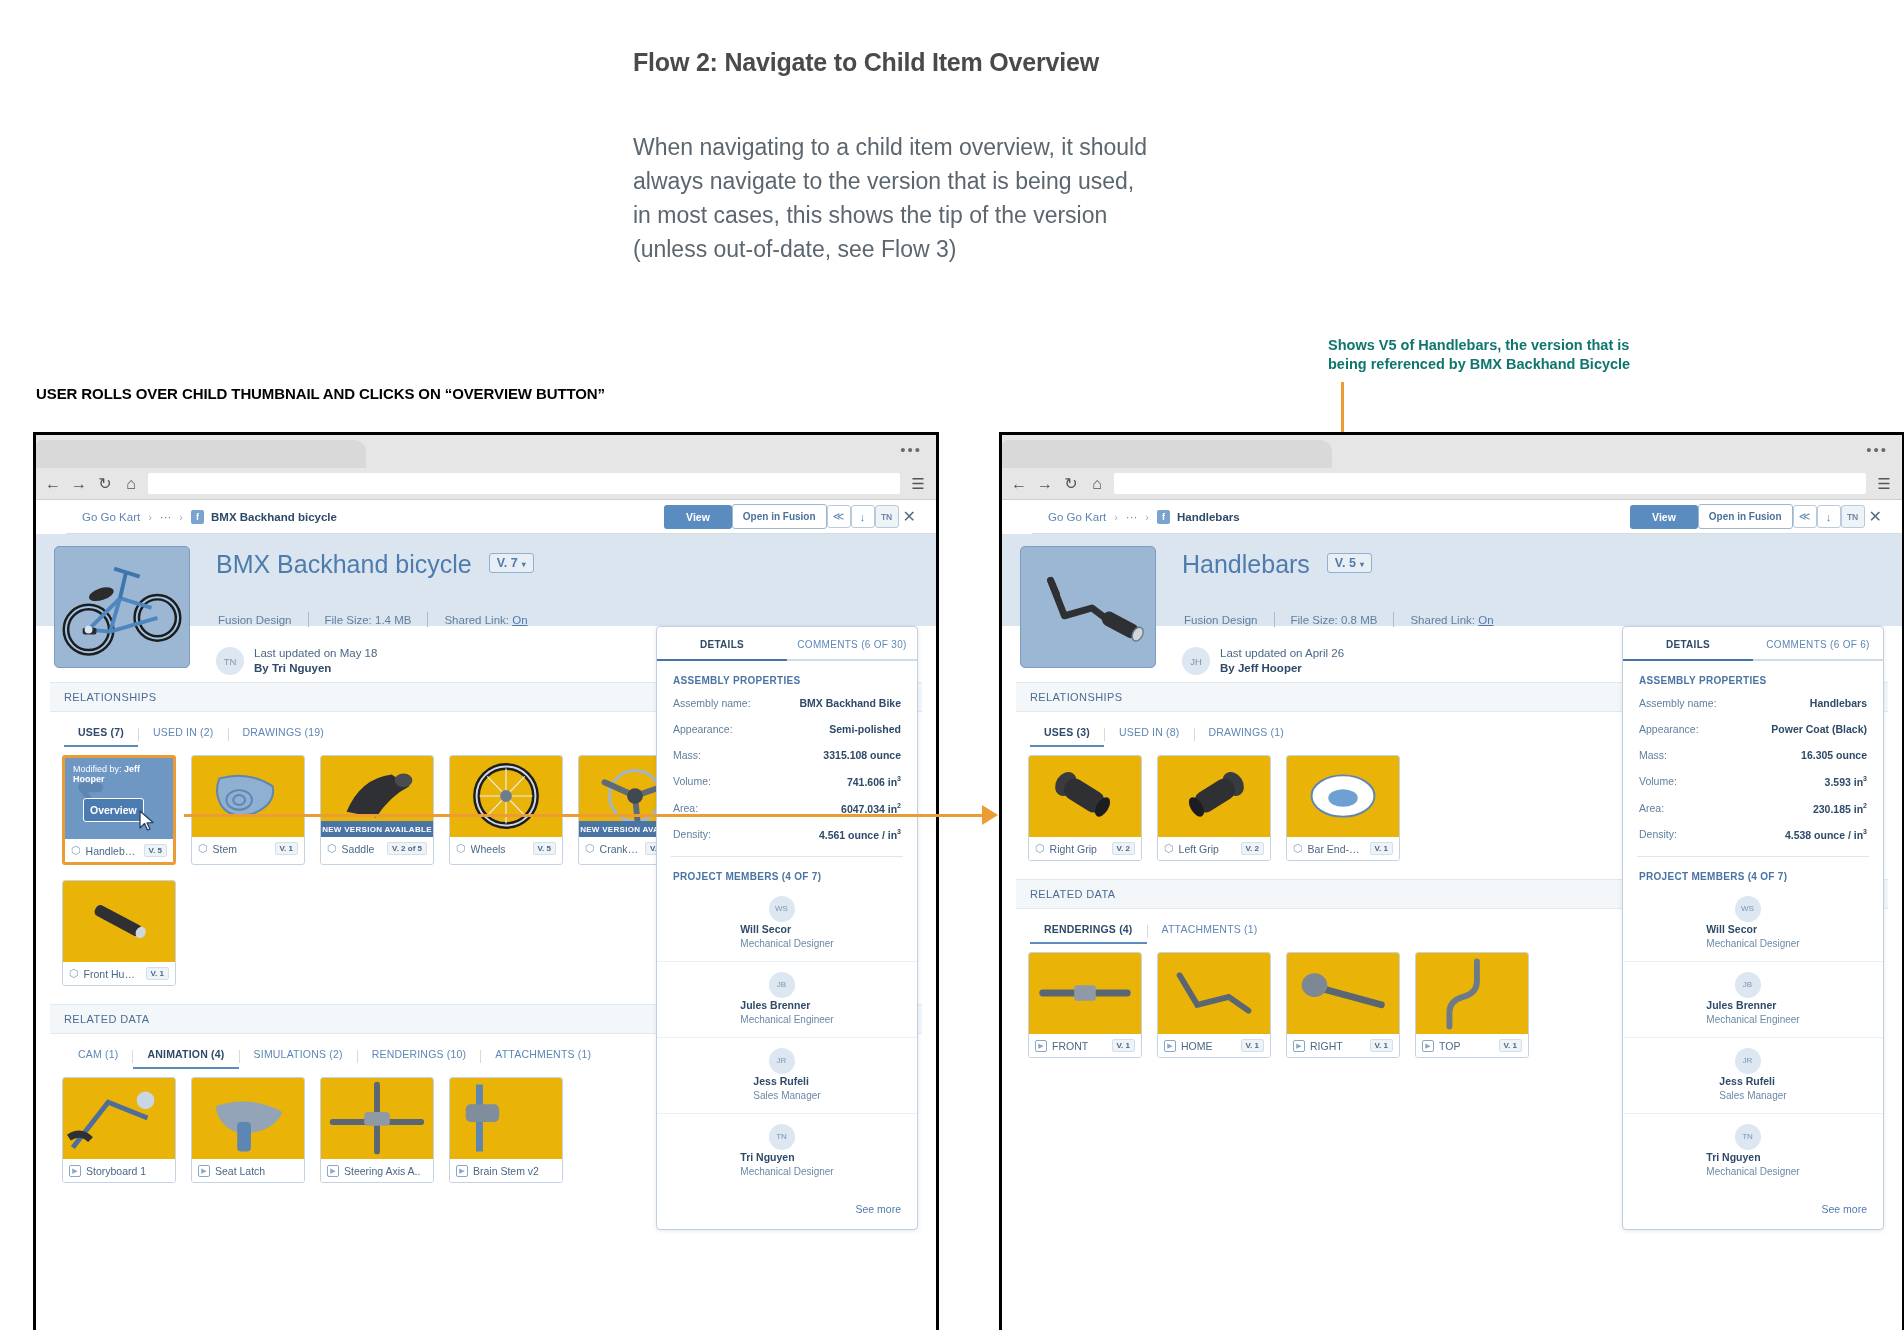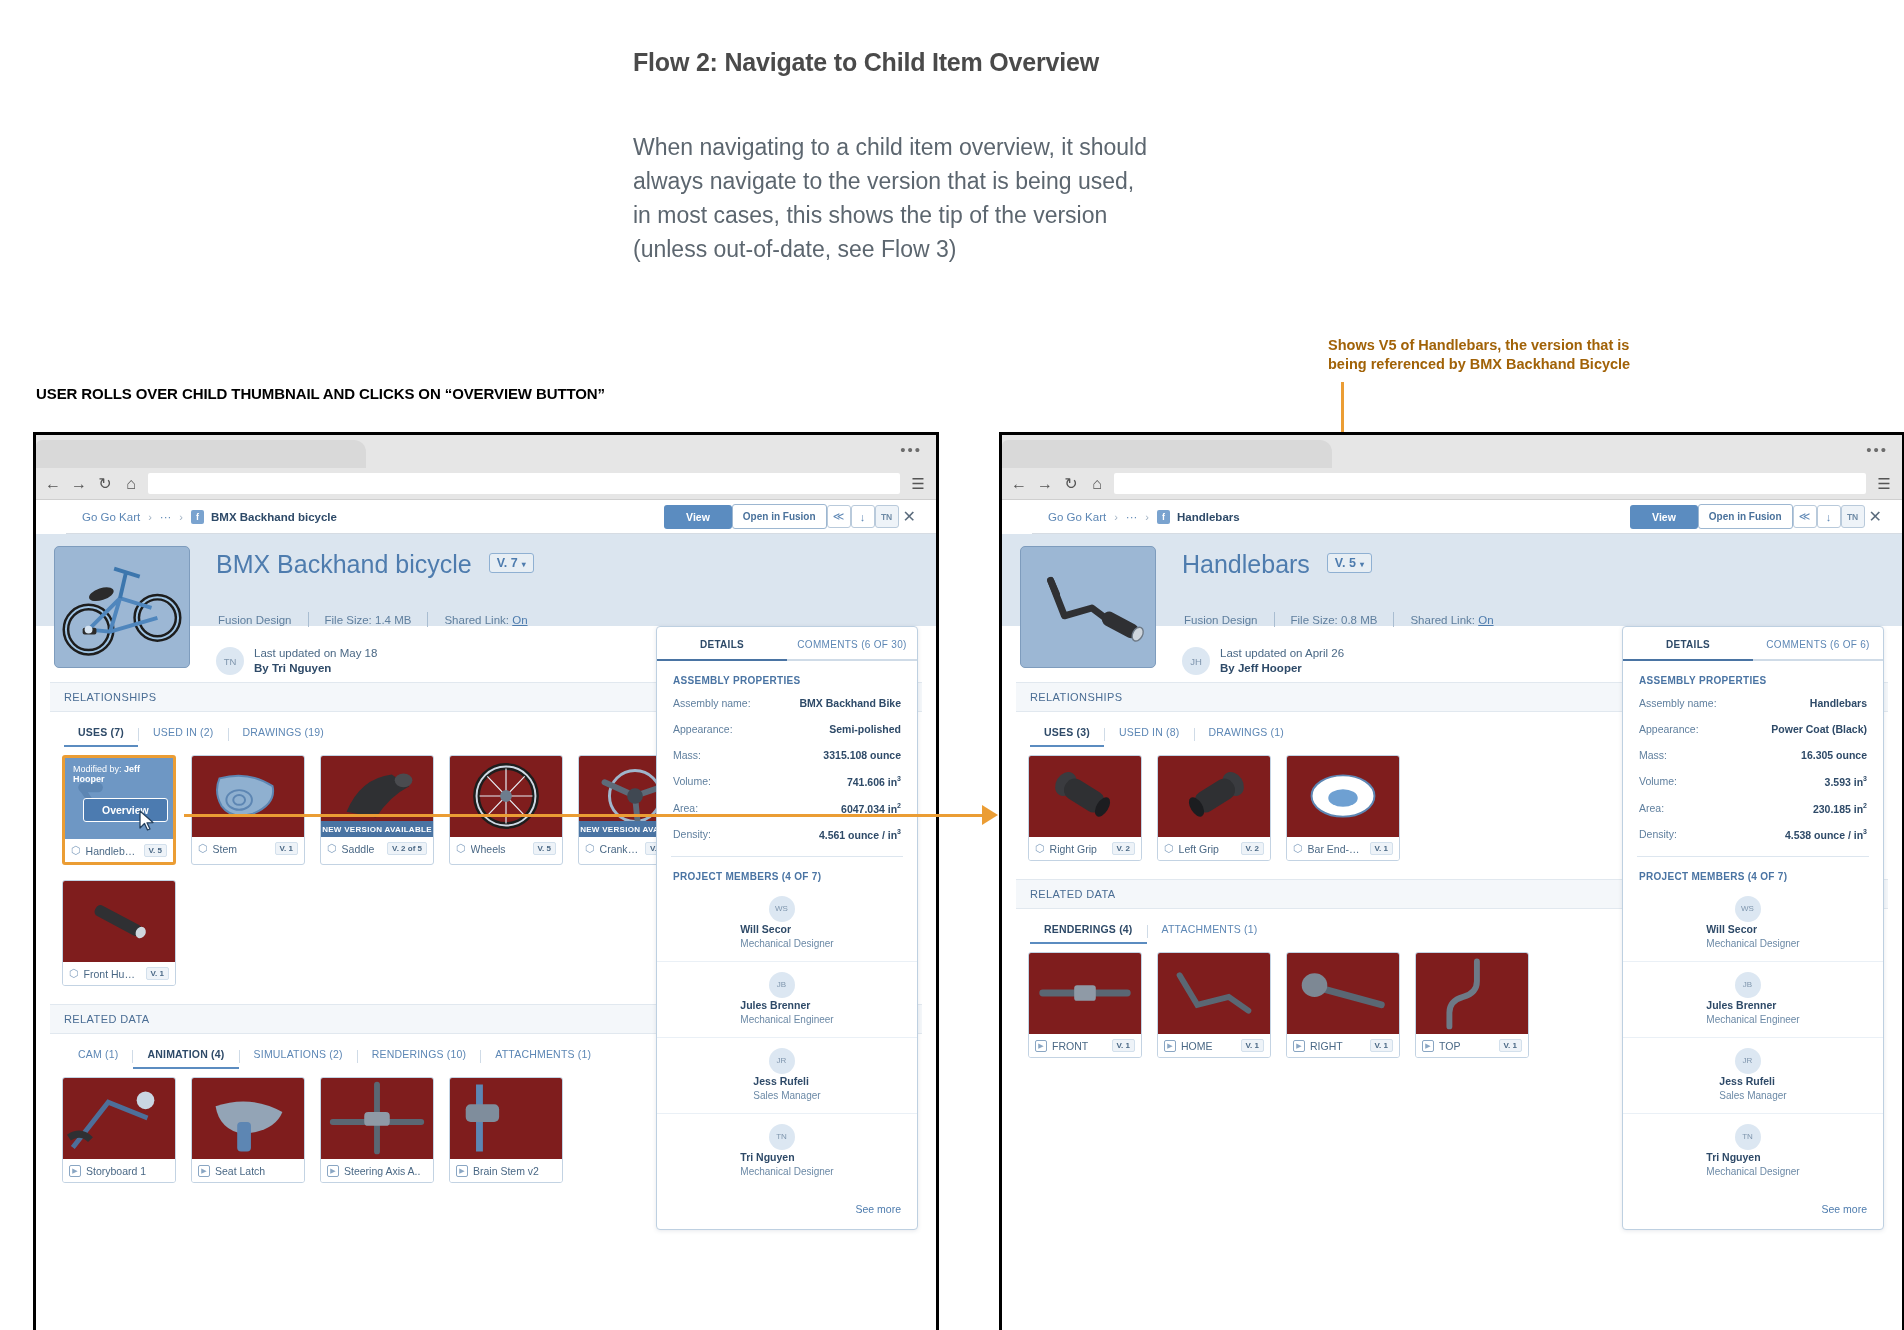--- a/index.html
+++ b/index.html
@@ -21,21 +21,21 @@
     font-size: 23px; line-height: 34px; color: #5c666f;
     font-weight: 400;
   }
   .annot-left {
     position: absolute; left: 36px; top: 385px;
     font-size: 15px; font-weight: bold; color: #000;
     letter-spacing: -0.1px;
   }
   .annot-right {
     position: absolute; left: 1328px; top: 336px;
-    font-size: 14.5px; font-weight: bold; color: #a16207;
+    font-size: 14.5px; font-weight: bold; color: #0f766e;
     line-height: 19px;
   }
   
   .callout-line {
     position: absolute; left: 1341px; top: 382px;
     width: 3px; height: 148px; background: #eb9d34;
   }
   .callout-dot {
     position: absolute; left: 1333px; top: 522px;
     width: 19px; height: 19px; border-radius: 50%;
@@ -186,21 +186,21 @@
   }
   .tab.active { color: #2e4a68; font-weight: bold; border-bottom: 2px solid #5b8cc0; }
   .tab-sep { width: 1px; height: 13px; background: #cfdbe7; }
 
   
   .card-grid { display: flex; gap: 15px; padding: 8px 26px 0 26px; flex-wrap: wrap; }
   .card {
     width: 114px; border: 1px solid #c3d3e3; border-radius: 3px; background: #fff;
     overflow: hidden; position: relative;
   }
-  .card .pic { height: 81px; background: #7f1d1d; position: relative; overflow: hidden; }
+  .card .pic { height: 81px; background: #eab308; position: relative; overflow: hidden; }
   .card .cap {
     height: 23px; display: flex; align-items: center; padding: 0 6px;
     font-size: 10.5px; color: #4a6885; gap: 5px; background: #fff;
   }
   .cube-ico { color: #8aa6c3; font-size: 11px; }
   .cap .name { flex: 1; white-space: nowrap; overflow: hidden; text-overflow: ellipsis; }
   .cap .v {
     background: #eef3f8; border: 1px solid #d3e0ec; border-radius: 2px;
     font-size: 8px; font-weight: bold; color: #4a6885; padding: 1px 4px;
   }
@@ -212,21 +212,21 @@
   .card.hovered { border: 3px solid #eb9d34; }
   .card.hovered .pic { background: #6e97c4; }
   .modified-by {
     position: absolute; left: 8px; top: 6px; font-size: 9px; color: #fff;
     font-weight: 400; z-index: 3;
   }
   .modified-by b { font-weight: bold; }
   .overview-btn {
     position: absolute; left: 18px; top: 40px; z-index: 3;
     border: 1px solid #fff; border-radius: 3px; background: #4c7bb0;
-    color: #fff; font-size: 10.5px; font-weight: bold; padding: 5px 18px;
+    color: #fff; font-size: 10.5px; font-weight: bold; padding: 5px 6px;
   }
   .play-ico {
     width: 12px; height: 12px; border: 1px solid #8aa6c3; border-radius: 2px;
     display: inline-flex; align-items: center; justify-content: center;
     font-size: 7px; color: #8aa6c3;
   }
 
   
   .details-card {
     position: absolute; right: 18px; top: 92px; width: 262px;

